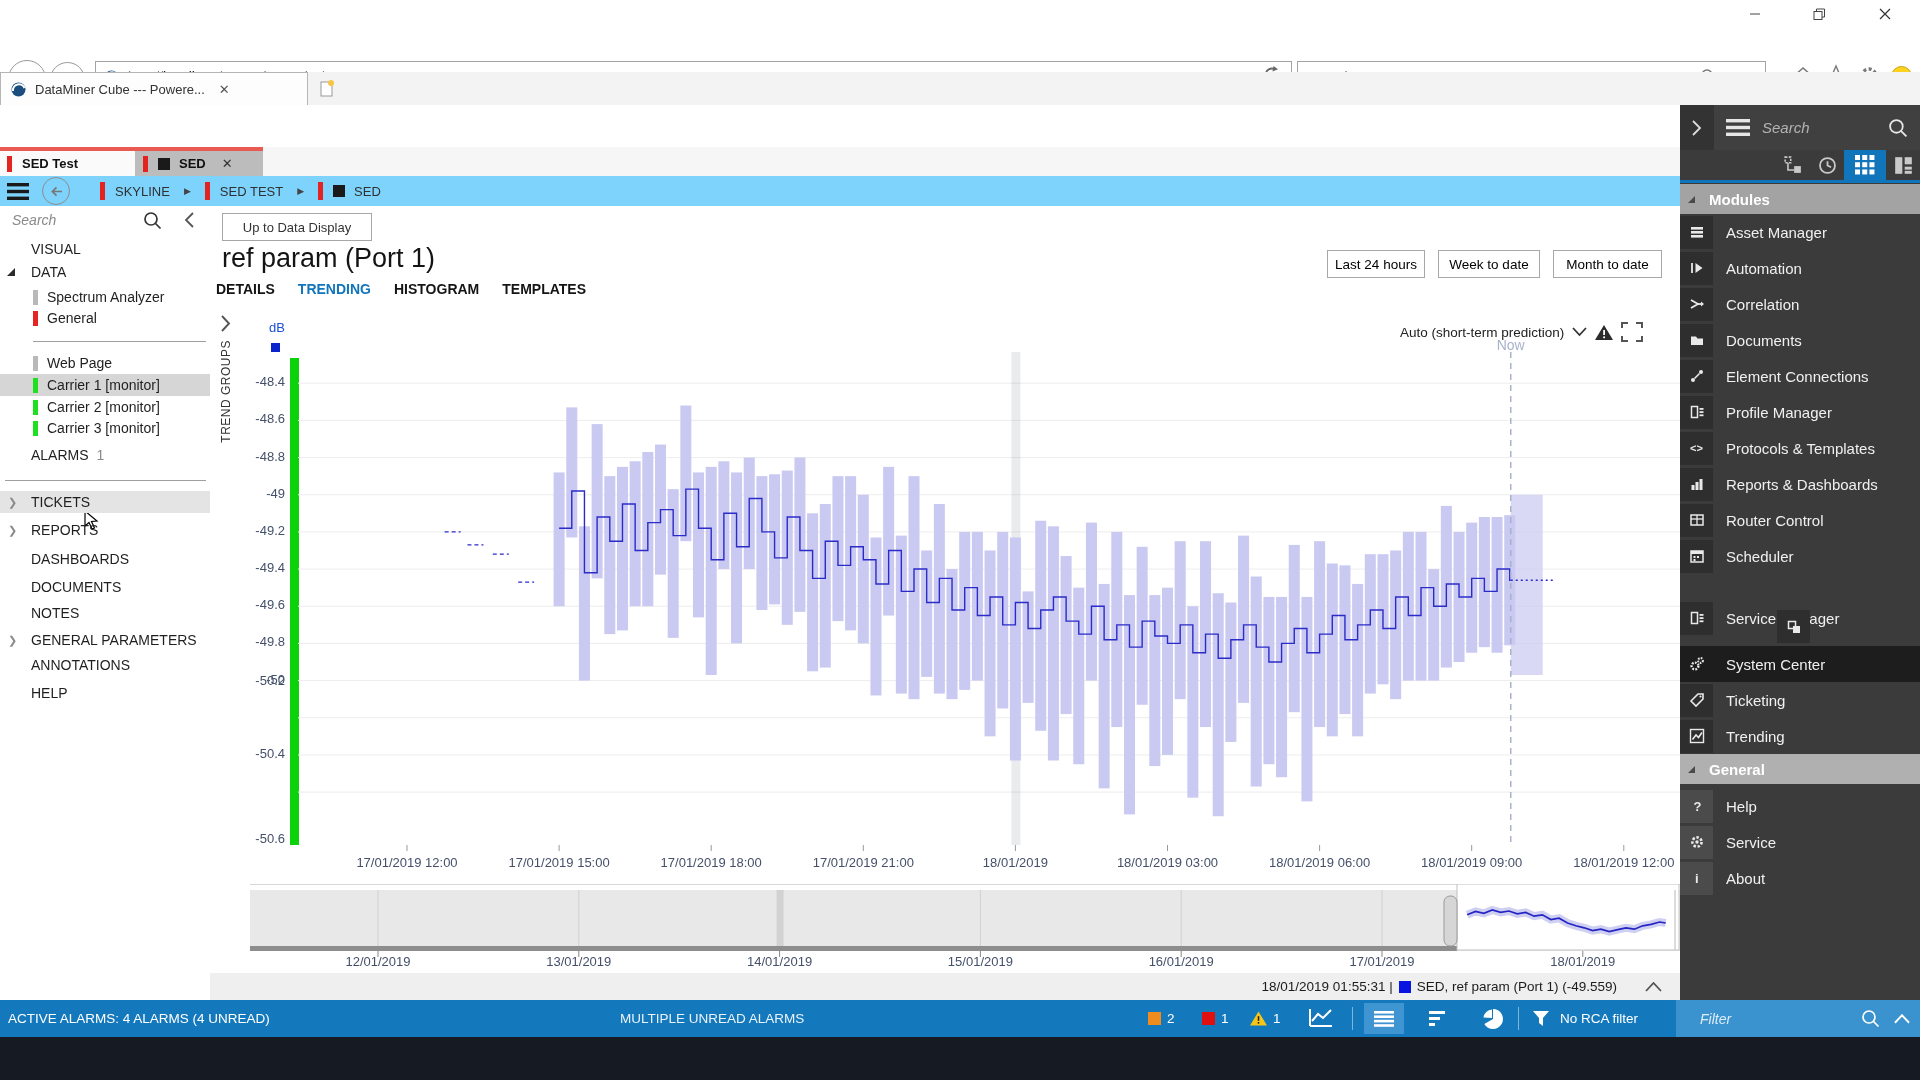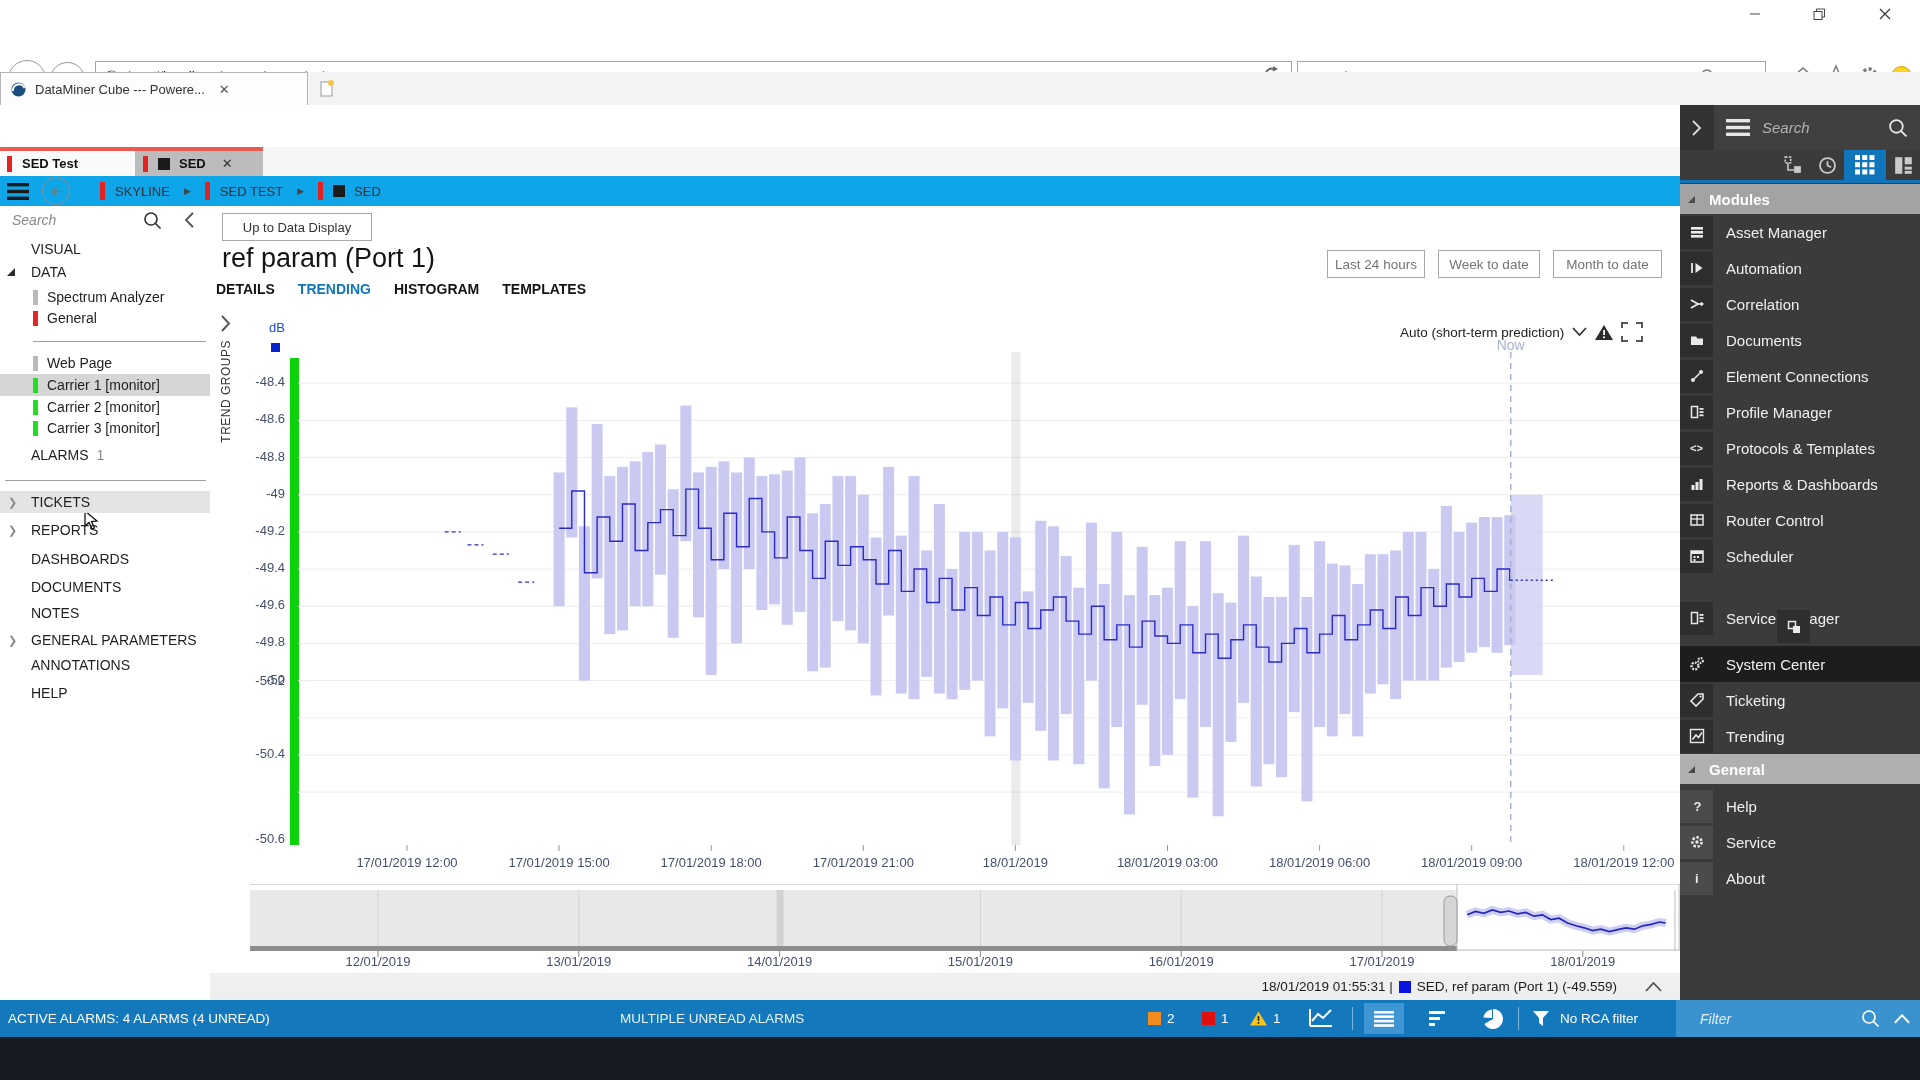--- a/index.html
+++ b/index.html
@@ -26,40 +26,40 @@
   .dm-sq{background:#1075bb;top:121px;}
   #admin-line{top:118px;right:373px;font-size:13.5px;color:#1b1b1b;}
   .hdr-ic{top:114px;color:#1b1b1b;}
   
   #tabstrip{left:0;top:147px;width:1680px;height:29px;background:#f6f6f6;}
   #redstrip{left:0;top:147px;width:263px;height:4px;background:#e95a50;}
   .apptab{top:151px;height:25px;display:flex;align-items:center;font-size:13px;font-weight:bold;color:#111;}
   .redbar{width:5px;height:16px;background:#e42320;margin-right:10px;}
   .blacksq{width:12px;height:12px;background:#1a1a1a;margin-right:9px;}
   
-  #breadcrumb{left:0;top:176px;width:1680px;height:30px;background:#0ea5e9;display:flex;align-items:center;}
+  #breadcrumb{left:0;top:176px;width:1680px;height:30px;background:#7dd3fc;display:flex;align-items:center;}
   .bc-text{font-size:13px;color:#303030;}
   .bc-arrow{color:#444;font-size:9px;margin:0 14px;}
   
   #leftbar{left:0;top:206px;width:210px;height:794px;background:#fff;border-right:1px solid #cfcfcf;}
   #lb-search{left:4px;top:206px;width:166px;height:28px;display:flex;align-items:center;font-size:14px;color:#8a8a8a;font-style:italic;background:#fff;}
   #lb-collapse{left:172px;top:206px;width:34px;height:28px;display:flex;align-items:center;justify-content:center;color:#555;}
   .tree-row{position:absolute;left:0;width:210px;height:22px;display:flex;align-items:center;font-size:14px;color:#1f1f1f;}
   .tree-row .bar{width:5px;height:15px;margin-right:9px;}
   .tree-row .chev{position:absolute;left:8px;color:#8a8a8a;font-size:11px;}
   .tree-sep{position:absolute;height:1px;background:#9f9f9f;}
   .suffix{color:#8a8a8a;margin-left:8px;}
   
   #main{left:210px;top:206px;width:1470px;height:794px;background:#fff;}
   #up-btn{left:222px;top:213px;width:148px;height:26px;border:1px solid #a7a7a7;background:#fff;font-size:13px;color:#333;display:flex;align-items:center;justify-content:center;}
   #page-title{left:222px;top:243px;font-size:27px;font-weight:300;color:#141414;}
   #main-tabs{left:216px;top:281px;display:flex;gap:23px;}
   .main-tab{font-size:14px;font-weight:bold;color:#141414;}
   .main-tab.active{color:#1075bb;}
-  .range-btn{top:250px;height:26px;border:1px solid #a7a7a7;background:#fff;font-size:13.5px;color:#737373;display:flex;align-items:center;justify-content:center;}
+  .range-btn{top:250px;height:26px;border:1px solid #a7a7a7;background:#fff;font-size:13.5px;color:#000000;display:flex;align-items:center;justify-content:center;}
   #pred-row{left:1400px;top:322px;display:flex;align-items:center;gap:8px;font-size:13.5px;color:#222;}
   #tg-chevron{left:220px;top:315px;color:#555;}
   #trend-groups{left:219px;top:340px;font-size:12px;color:#333;writing-mode:vertical-rl;transform:rotate(180deg);letter-spacing:.5px;}
   #db-label{left:269px;top:320px;font-size:13px;color:#1d4ed8;}
   #legend-sq{left:271px;top:343px;width:9px;height:9px;background:#0a23cc;}
   #greenbar{left:290px;top:358px;width:9px;height:487px;background:#0bd20b;}
   .ytick{position:absolute;right:0;width:52px;text-align:right;font-size:13px;color:#44506a;}
   #y-labels{left:233px;top:0;width:52px;}
   .xtick,.now-label{font-size:13px;fill:#44506a;}
   .now-label{fill:#a8b2cb;font-size:14px;}

